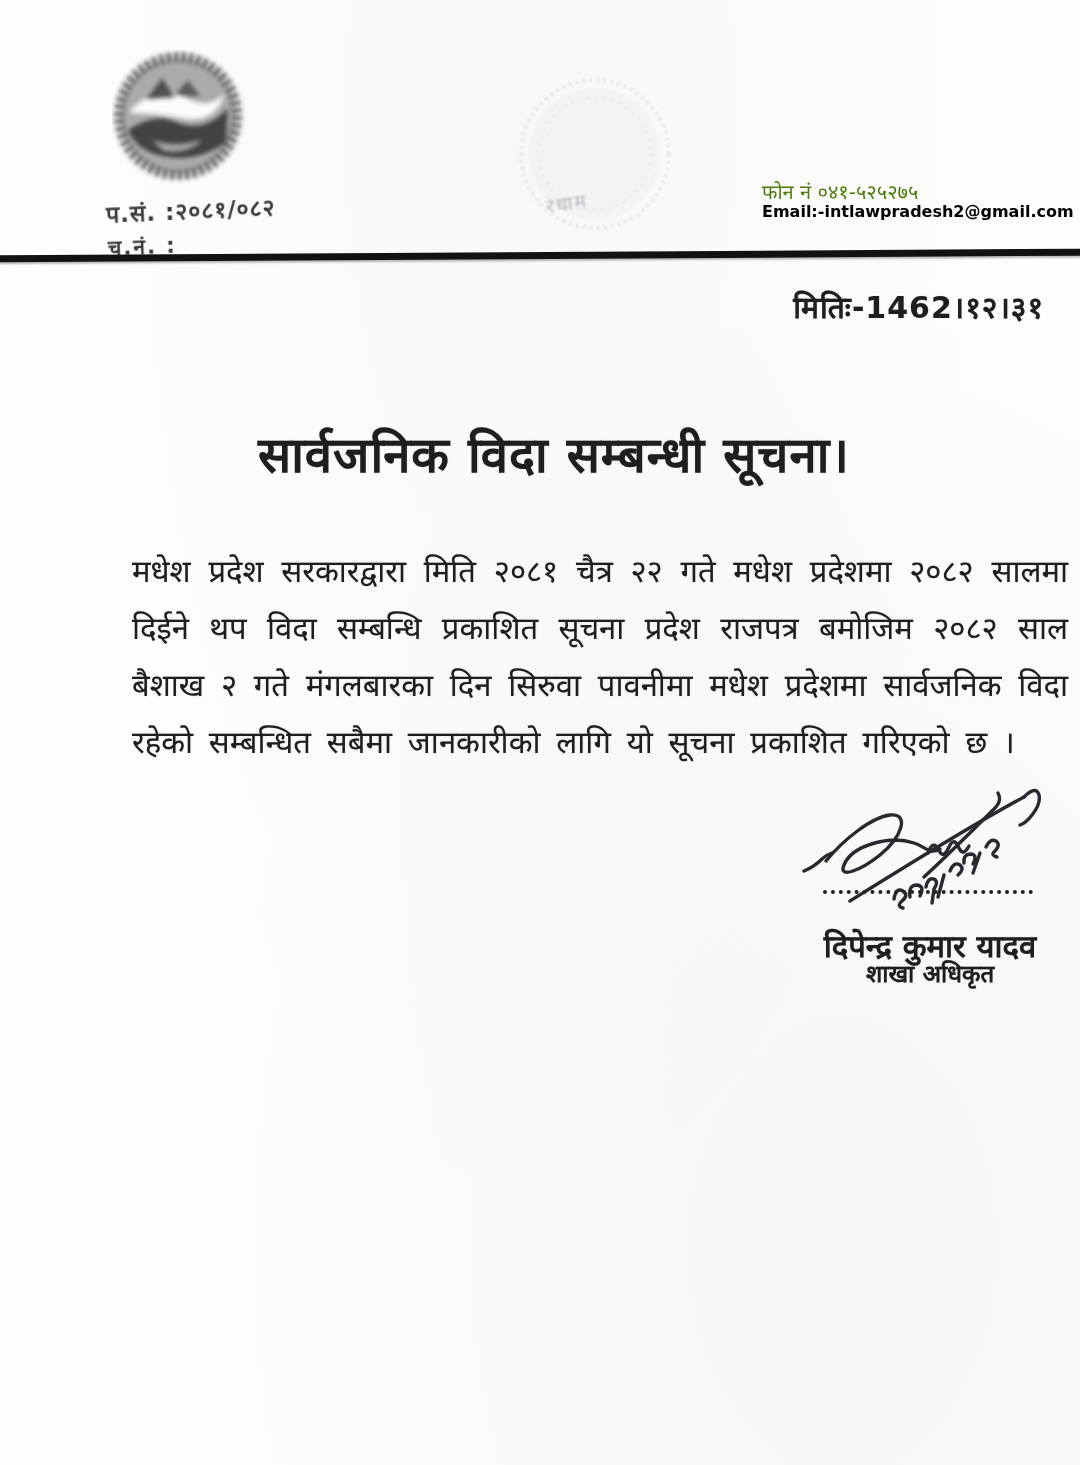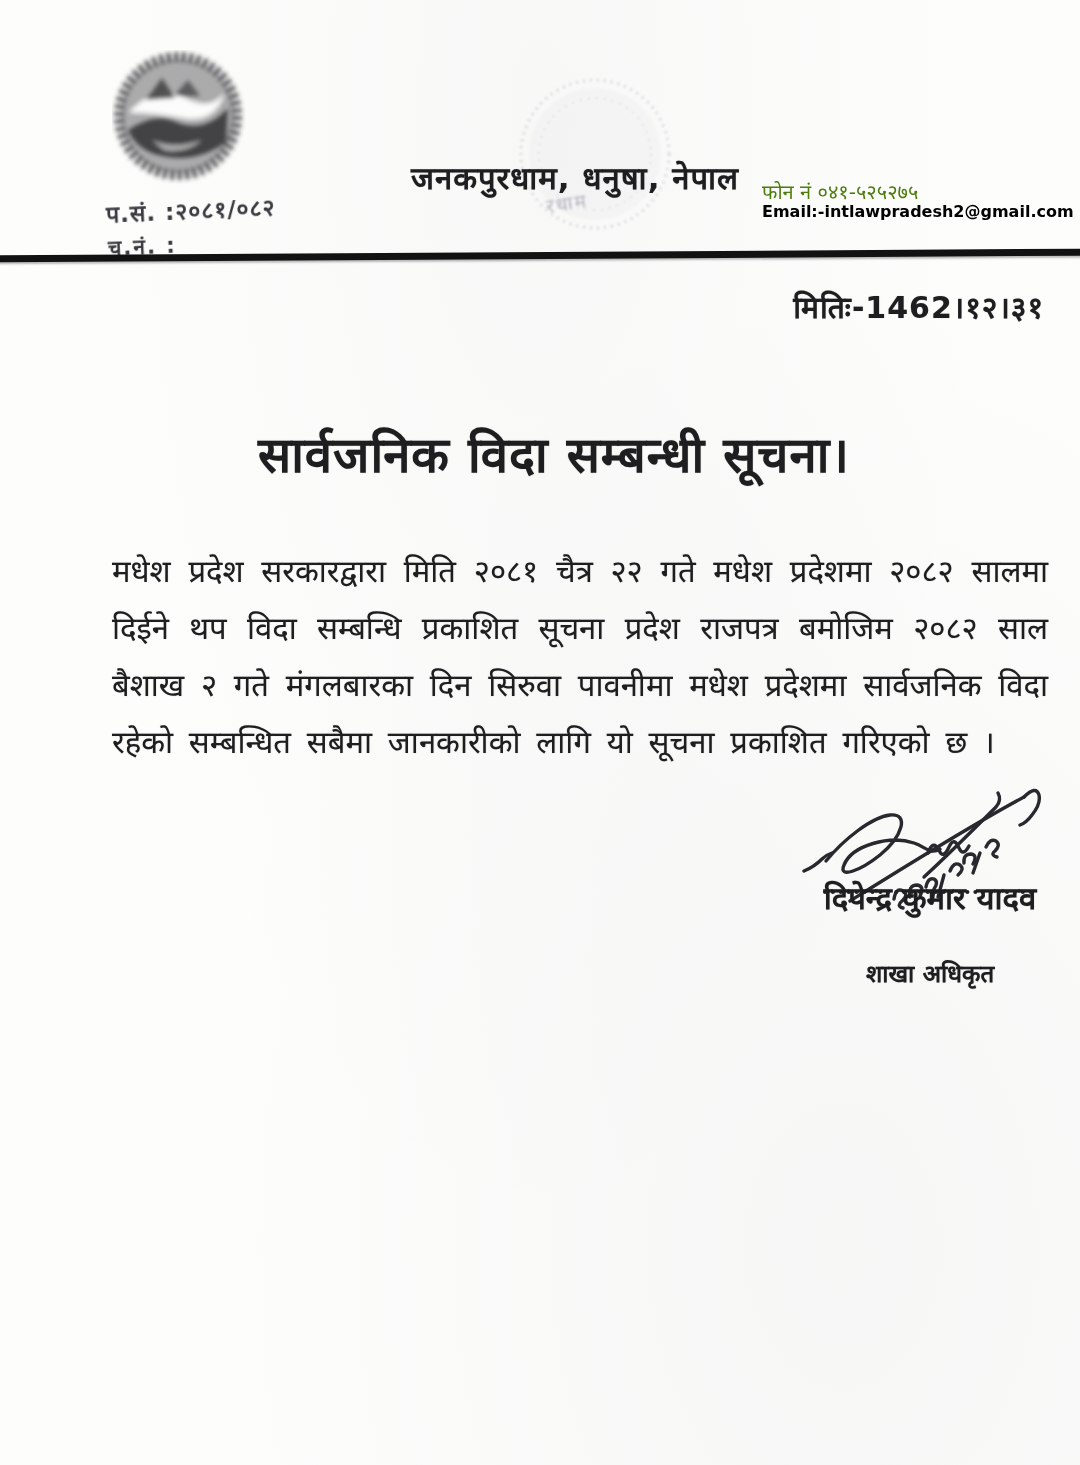--- a/index.html
+++ b/index.html
@@ -14,21 +14,21 @@
   }
   .scan-tint{
     position:absolute;inset:0;
     background:
       radial-gradient(ellipse at 78% 85%, rgba(120,120,125,0.05), rgba(0,0,0,0) 55%),
       radial-gradient(ellipse at 50% 8%, rgba(90,90,95,0.03), rgba(0,0,0,0) 60%);
     pointer-events:none;
   }
   .abs{position:absolute;}
   .ink{color:#1e1e20;text-shadow:0 0 1px rgba(40,40,40,.35);}
-  .soft{filter:blur(.3px);}
+  .soft{filter:blur(.3px);margin-left:20px;}
 
   
   .emblem{left:112px;top:50px;width:134px;height:136px;}
   .stamp{
     left:500px;top:72px;width:190px;height:170px;
     pointer-events:none;
   }
   .stamp svg{filter:blur(1.2px);}
   .stamp-text{
     position:absolute;left:46px;top:118px;
@@ -87,21 +87,21 @@
     word-spacing:6px;
   }
 
   
   .sig-svg{left:798px;top:775px;width:258px;height:138px;}
   .dotted-line{
     left:823px;top:872px;width:210px;height:18px;
     border-bottom:4px dotted #222226;
   }
   .sig-name{
-    left:800px;top:876px;width:260px;text-align:center;
+    left:800px;top:924px;width:260px;text-align:center;
     font-size:31px;font-weight:600;white-space:nowrap;
   }
   .sig-role{
     left:800px;top:956px;width:260px;text-align:center;
     font-size:24px;font-weight:600;white-space:nowrap;
   }
 </style>
 </head>
 <body>
 
@@ -129,21 +129,20 @@
 
   <div class="abs stamp">
     <svg width="190" height="170" viewBox="0 0 190 170">
       <circle cx="95" cy="82" r="74" fill="none" stroke="#b6b6c0" stroke-width="3" stroke-dasharray="2 5" opacity="0.45"></circle>
       <circle cx="95" cy="82" r="56" fill="none" stroke="#c2c2cc" stroke-width="2.4" stroke-dasharray="2 6" opacity="0.35"></circle>
       <circle cx="95" cy="82" r="66" fill="#d8d8e0" opacity="0.12"></circle>
     </svg>
     <span class="stamp-text">रधाम</span>
   </div>
 
-  <div class="abs head-block head-loc ink">जनकपुरधाम, धनुषा, नेपाल</div>
 
   <div class="abs ref-no">प.सं. :२०८१/०८२</div>
   <div class="abs ch-no">च.नं. :</div>
 
   <div class="abs phone">फोन नं ०४१-५२५२७५</div>
   <div class="abs email">Email:-intlawpradesh2@gmail.com</div>
 
   <div class="abs rule"></div>
 
   <div class="abs date-line ink">मितिः-1462।१२।३१</div>

